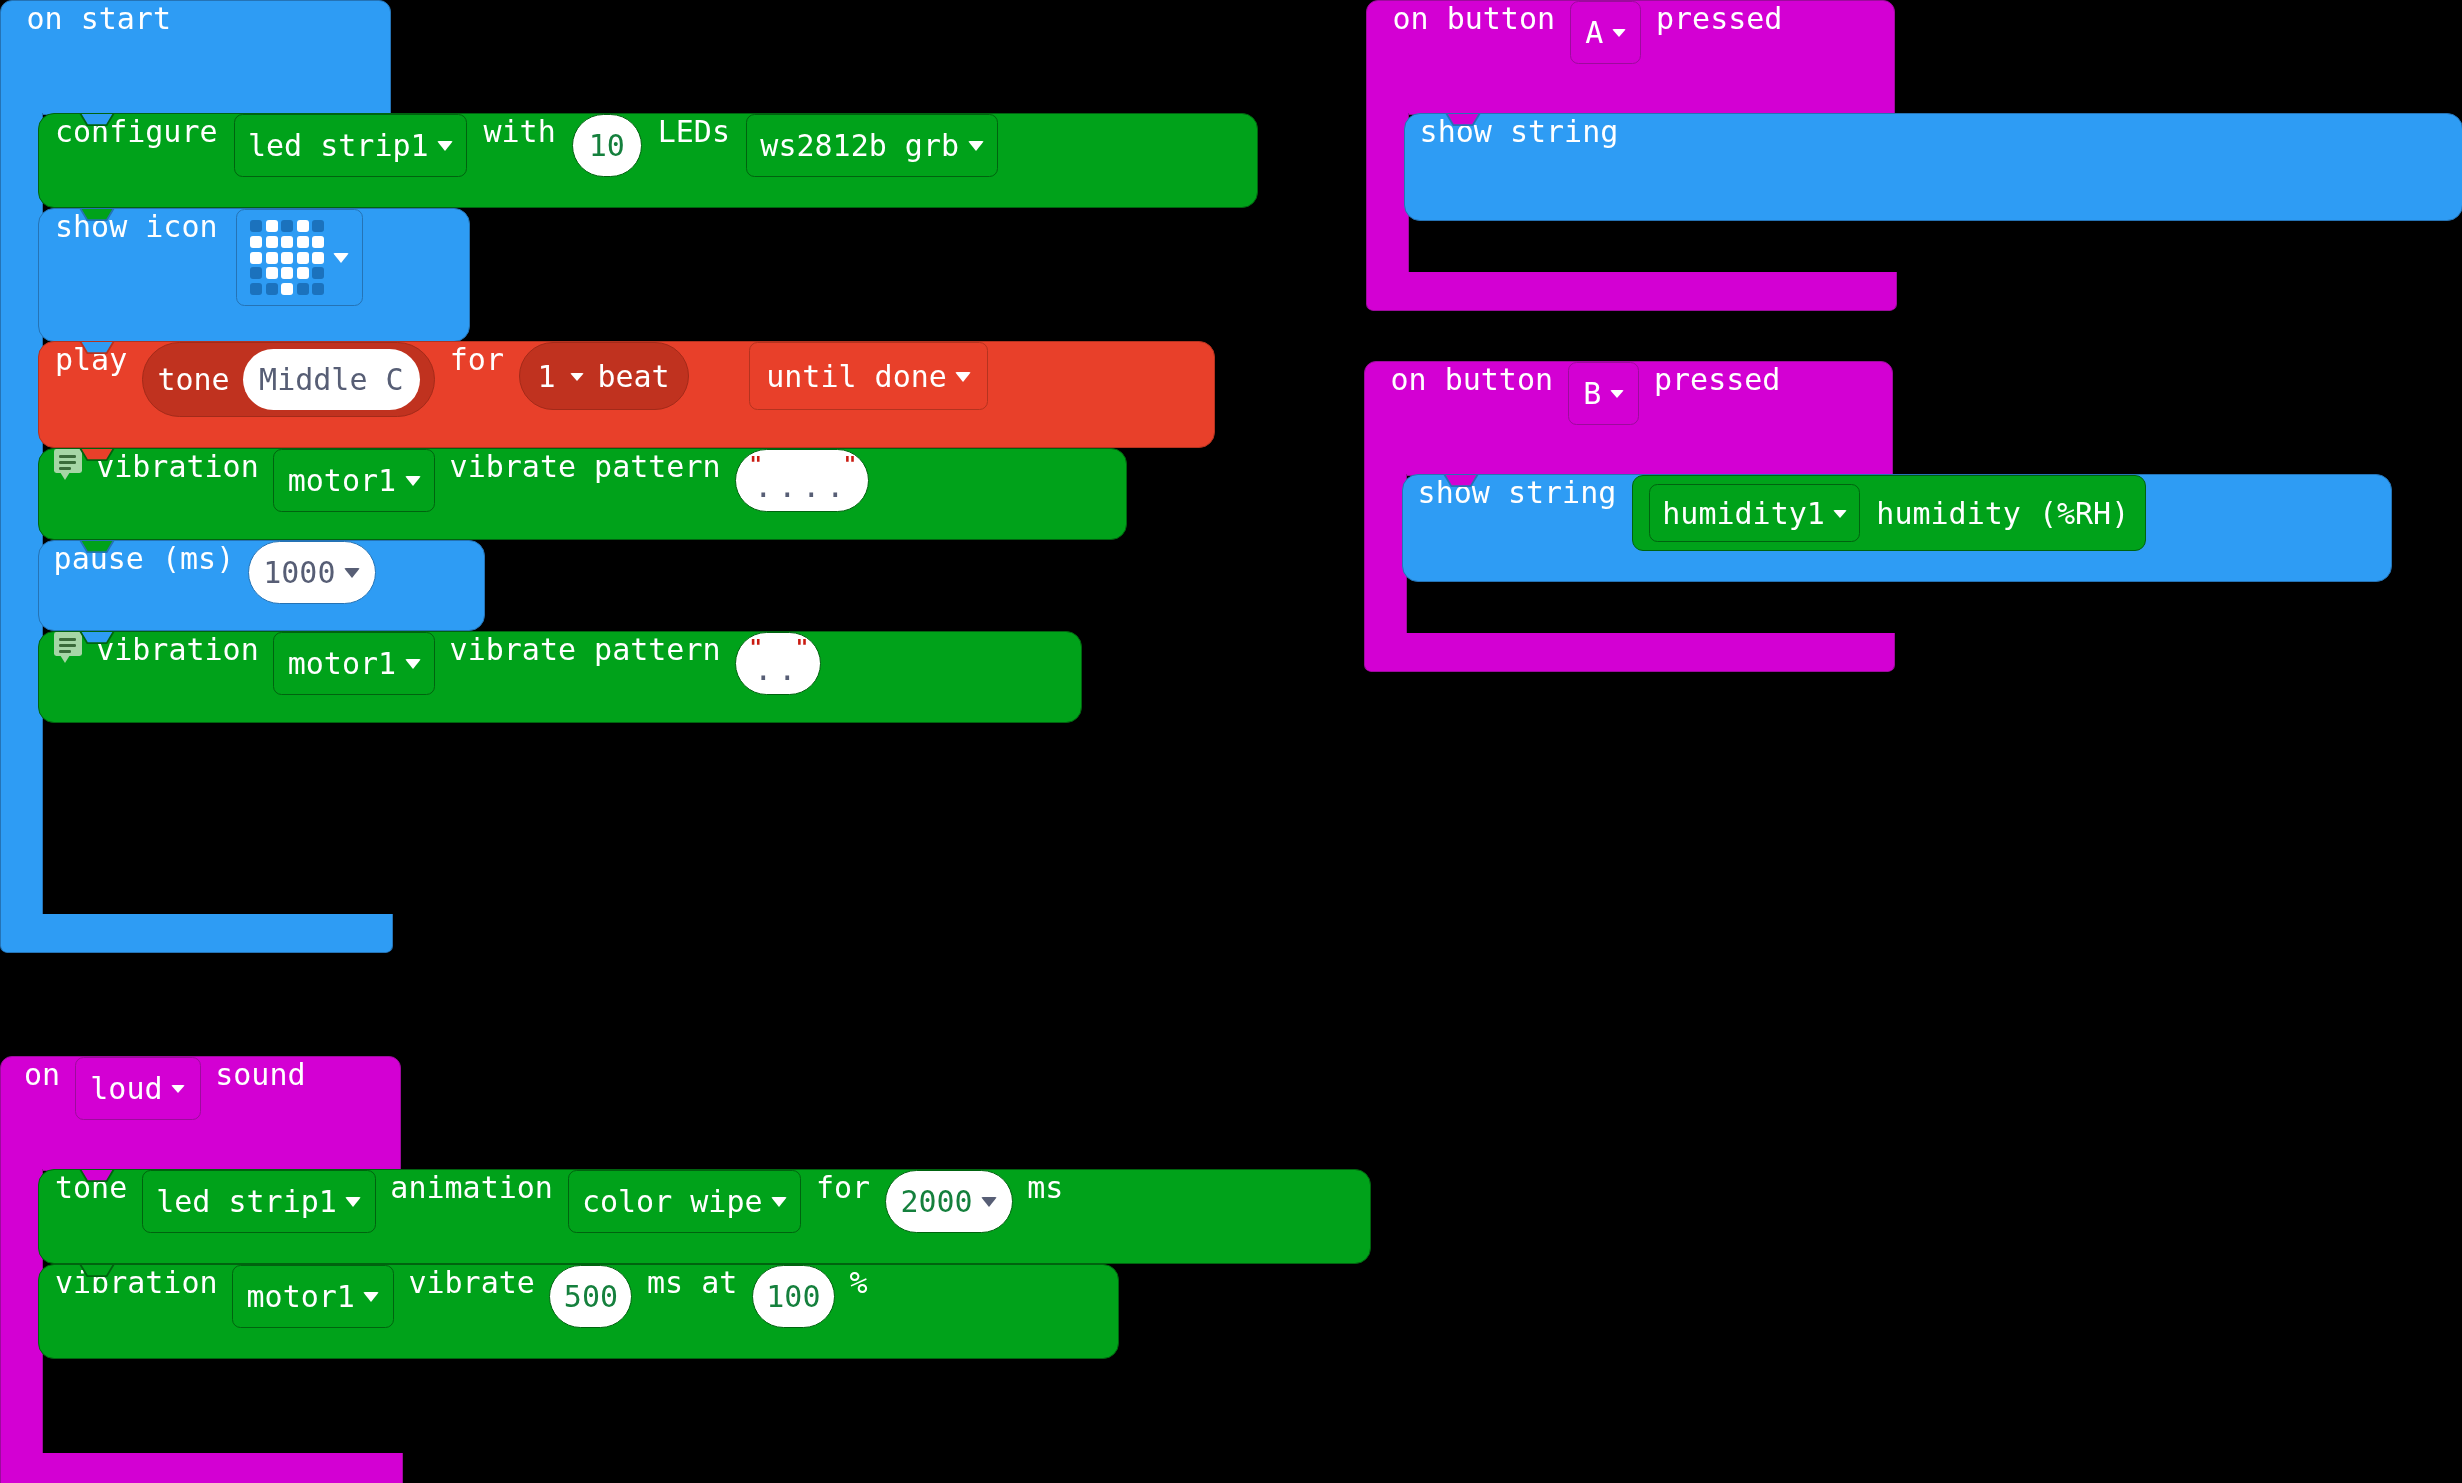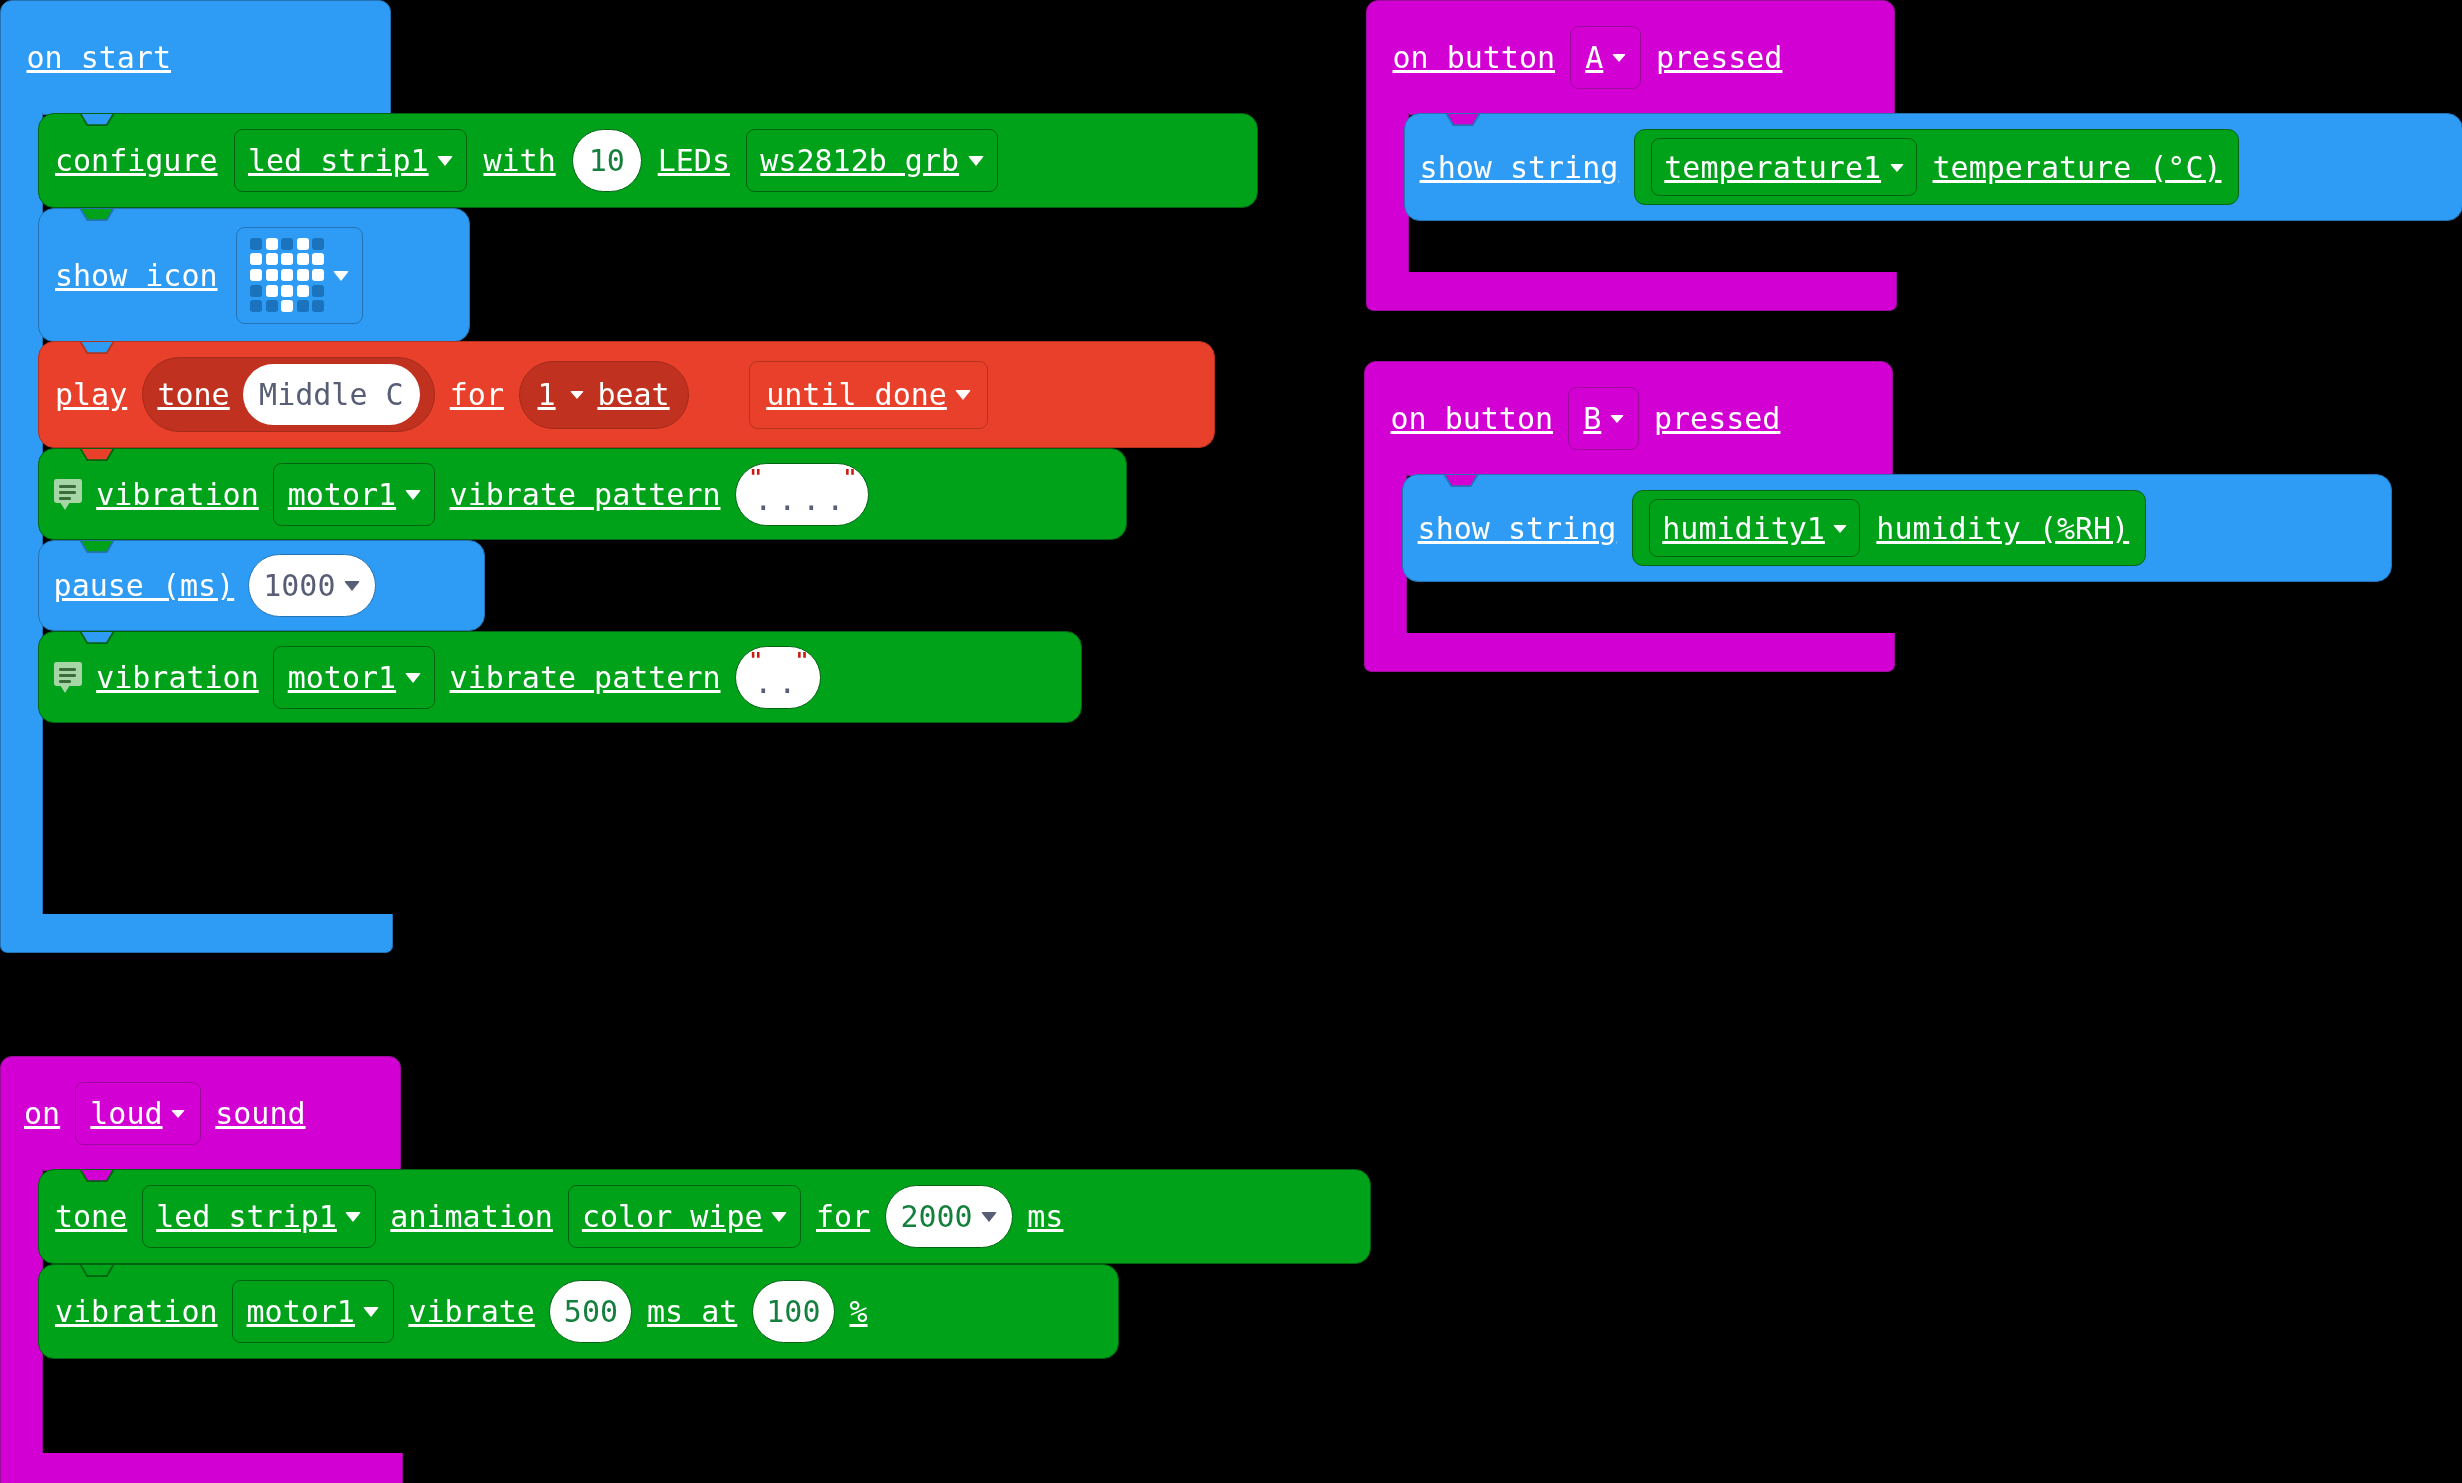--- a/index.html
+++ b/index.html
@@ -3,21 +3,21 @@
 <meta charset="utf-8">
 <style>
   html,body{margin:0;padding:0;background:#000;}
   body{
     width:2462px;height:1484px;position:relative;overflow:hidden;
     font-family:"DejaVu Sans Mono","Liberation Mono",monospace;
     -webkit-font-smoothing:antialiased;
   }
   
   .stack{position:absolute;}
-  .blk{position:relative;display:flex;align-items:center;box-sizing:border-box;text-decoration:underline;}
+  .blk{position:relative;display:flex;box-sizing:border-box;}
 
   
   .notch{position:absolute;left:35px;top:-0.6px;width:46px;height:13.4px;z-index:3;}
   .notch svg{display:block;}
 
   
   .c-blue   {background:#2e9cf4;border:1.8px solid #2573b5;color:#fff;}
   .c-green  {background:#00a21a;border:1.8px solid #00630f;color:#fff;}
   .c-red    {background:#e8402a;border:1.8px solid #b4331f;color:#fff;}
   .c-magenta{background:#d300d3;border:1.8px solid #9c0b9c;color:#fff;}
@@ -259,27 +259,20 @@
     <div class="foot c-magenta" style="top:159px;width:529px;border-top:none;"></div>
   </div>
 
   <div class="blk c-blue stmt" style="position:absolute;left:38px;top:113px;width:1059px;height:108px;padding:0 14.6px;font-size:30px;gap:16px;">
     <div class="notch">
       <svg width="46" height="13.4" viewBox="0 0 76 22">
           <path d="M0 0 L10 0 L22 20 L54 20 L66 0 L76 0 Z" fill="#d300d3" stroke="#2573b5" stroke-width="3"></path>
         </svg>
     </div>
     <span class="lbl">show string</span>
-    <span class="rep-green" style="height:76px;padding:0 16px;gap:16px;">
-      <span class="field f-dd-green" style="height:58px;padding:0 12px;">
-        <span>temperature1</span>
-          <i class="caret sm"></i>
-      </span>
-      <span class="lbl">temperature (°C)</span>
-    </span>
   </div>
 </div>
 
 <div class="stack" style="left:1364px;top:361px;">
   <div class="blk c-magenta hat" style="left:0;top:0;width:529px;height:115px;padding:0 0 0 25.5px;font-size:30px;gap:14.6px;">
     <span class="lbl">on button</span>
     <span class="field f-dd-magenta" style="height:63px;padding:0 14.6px;">
       <span>B</span>
         <i class="caret sm"></i>
     </span>

